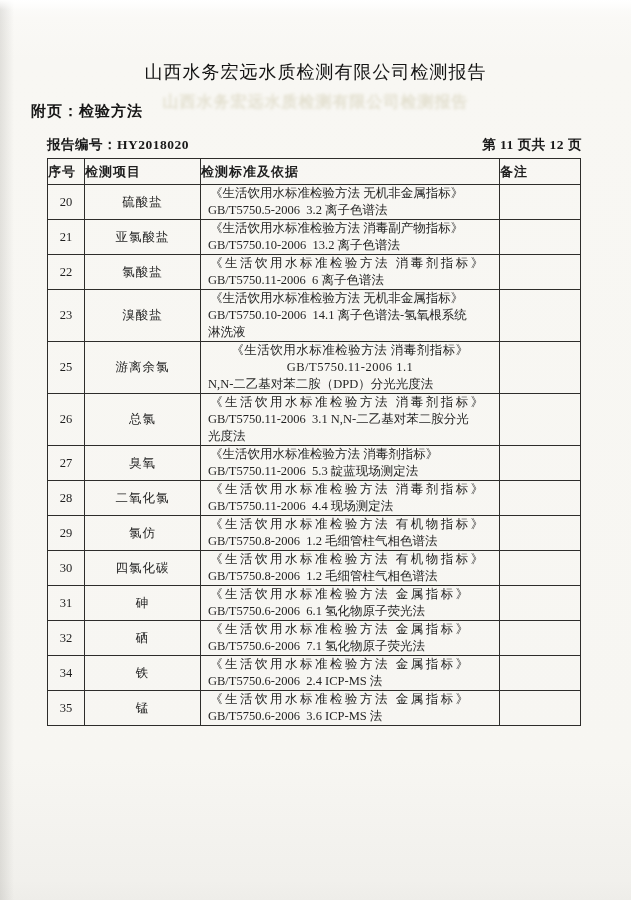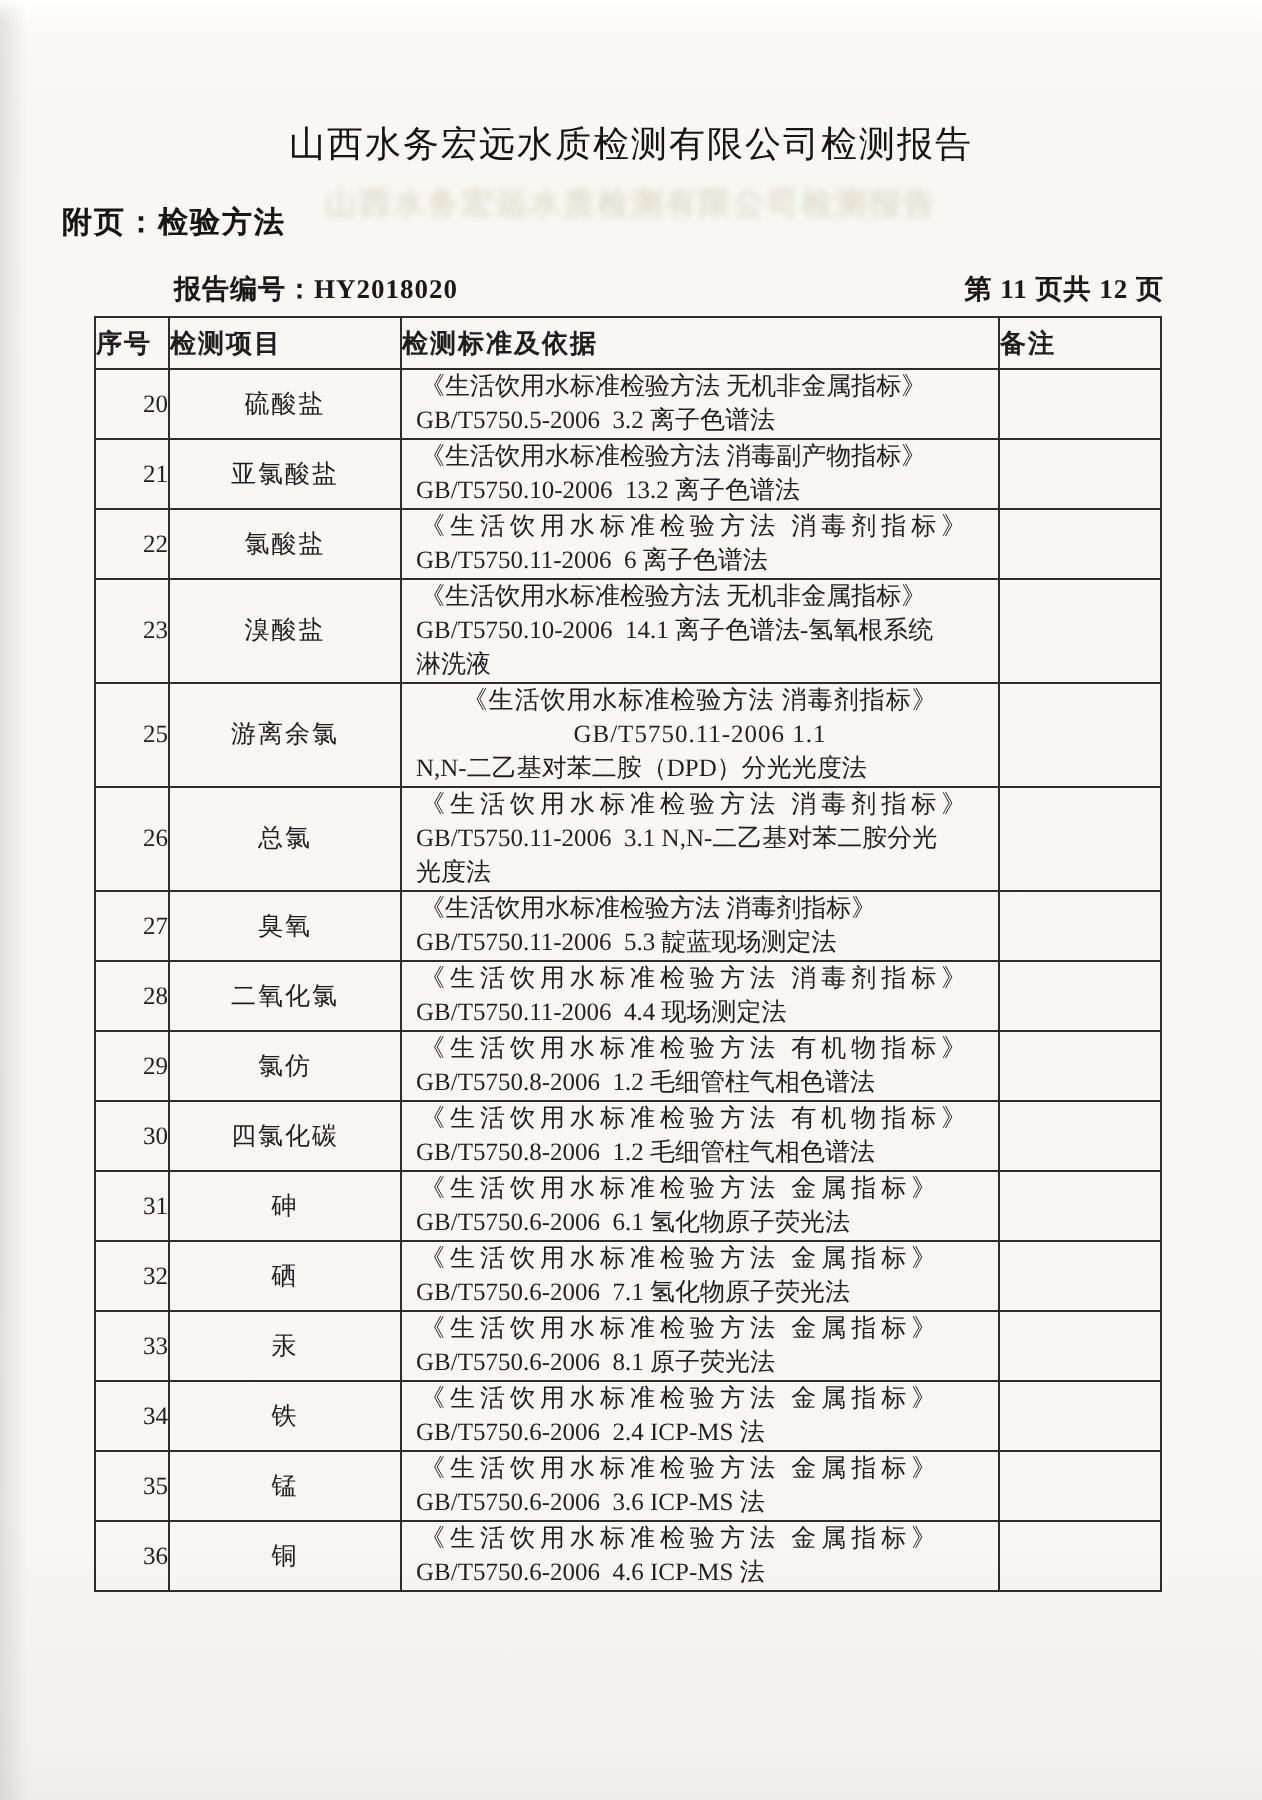--- a/index.html
+++ b/index.html
@@ -35,41 +35,41 @@
     color:#9a8f55;opacity:0.22;filter:blur(1.6px);
     pointer-events:none;
   }
   .sub-label{
     position:absolute;left:31px;top:102px;
     font-family:"Liberation Sans","DejaVu Sans",sans-serif;
     font-weight:700;font-size:15px;color:#161616;letter-spacing:1px;
   }
   .report-no{
     position:absolute;left:47px;top:136px;
-    font-size:13.5px;font-weight:600;color:#191919;letter-spacing:0.5px;margin-left:40px;
+    font-size:13.5px;font-weight:600;color:#191919;letter-spacing:0.5px;
   }
   .page-no{
     position:absolute;right:49px;top:136px;
     font-size:13.5px;font-weight:600;color:#191919;letter-spacing:0.5px;
   }
   table.methods{
     position:absolute;left:47px;top:158px;
     width:533px;border-collapse:collapse;table-layout:fixed;
     font-size:12.5px;line-height:17px;color:#1f1f1f;
   }
   table.methods th, table.methods td{
     border:1px solid #2e2d2b;
     padding:0;vertical-align:middle;
     overflow:hidden;
   }
   table.methods th{
     font-weight:600;font-size:13px;height:25px;text-align:left;
     letter-spacing:1px;
   }
-  td.c-no{text-align:right;}
+  td.c-no{text-align:center;}
   td.c-item{text-align:center;letter-spacing:1px;margin-left:15px;}
   td.c-std{text-align:left;margin-top:16px;}
   td.c-std .std-line{
     padding:0 4px 0 7px;white-space:pre-wrap;
   }
   td.c-std .std-line.first{padding-left:9px;}
   td.c-std .std-line.spaced{letter-spacing:2.5px;}
   td.c-std .std-line.center{text-align:center;letter-spacing:0.5px;padding-left:4px;}
   td.c-remark{background:transparent;}
   tr.mrow{height:34px;}
@@ -209,49 +209,31 @@
       <tr class="mrow">
         <td class="c-no">32</td>
         <td class="c-item">硒</td>
         <td class="c-std">
           <div class="std-line first spaced">《生活饮用水标准检验方法 金属指标》</div>
           <div class="std-line">GB/T5750.6-2006  7.1 氢化物原子荧光法</div>
         </td>
         <td class="c-remark"></td>
       </tr>
       <tr class="mrow">
-        <td class="c-no">33</td>
-        <td class="c-item">汞</td>
-        <td class="c-std">
-          <div class="std-line first spaced">《生活饮用水标准检验方法 金属指标》</div>
-          <div class="std-line">GB/T5750.6-2006  8.1 原子荧光法</div>
-        </td>
-        <td class="c-remark"></td>
-      </tr>
-      <tr class="mrow">
         <td class="c-no">34</td>
         <td class="c-item">铁</td>
         <td class="c-std">
           <div class="std-line first spaced">《生活饮用水标准检验方法 金属指标》</div>
           <div class="std-line">GB/T5750.6-2006  2.4 ICP-MS 法</div>
         </td>
         <td class="c-remark"></td>
       </tr>
       <tr class="mrow">
         <td class="c-no">35</td>
         <td class="c-item">锰</td>
         <td class="c-std">
           <div class="std-line first spaced">《生活饮用水标准检验方法 金属指标》</div>
           <div class="std-line">GB/T5750.6-2006  3.6 ICP-MS 法</div>
         </td>
         <td class="c-remark"></td>
       </tr>
-      <tr class="mrow">
-        <td class="c-no">36</td>
-        <td class="c-item">铜</td>
-        <td class="c-std">
-          <div class="std-line first spaced">《生活饮用水标准检验方法 金属指标》</div>
-          <div class="std-line">GB/T5750.6-2006  4.6 ICP-MS 法</div>
-        </td>
-        <td class="c-remark"></td>
-      </tr>
     </tbody>
 </table>
 
 </body></html>

